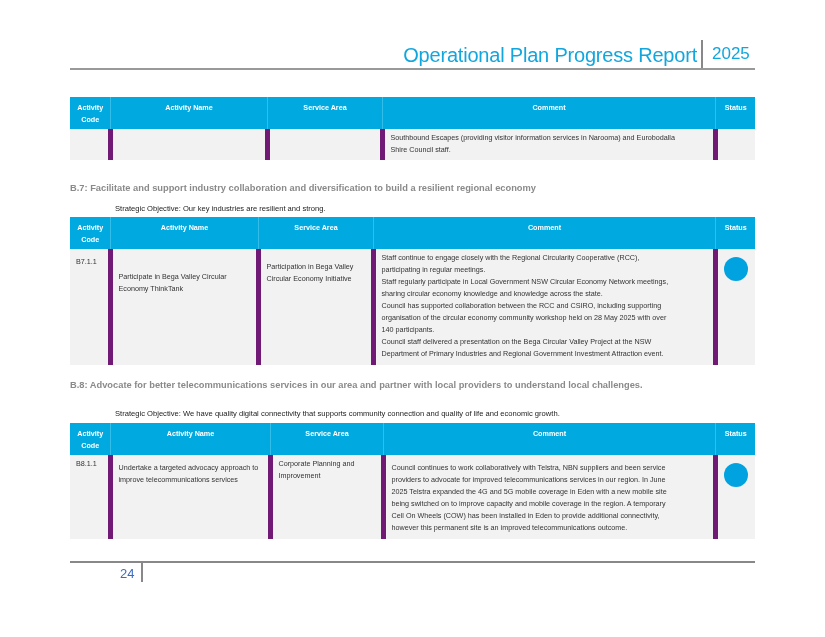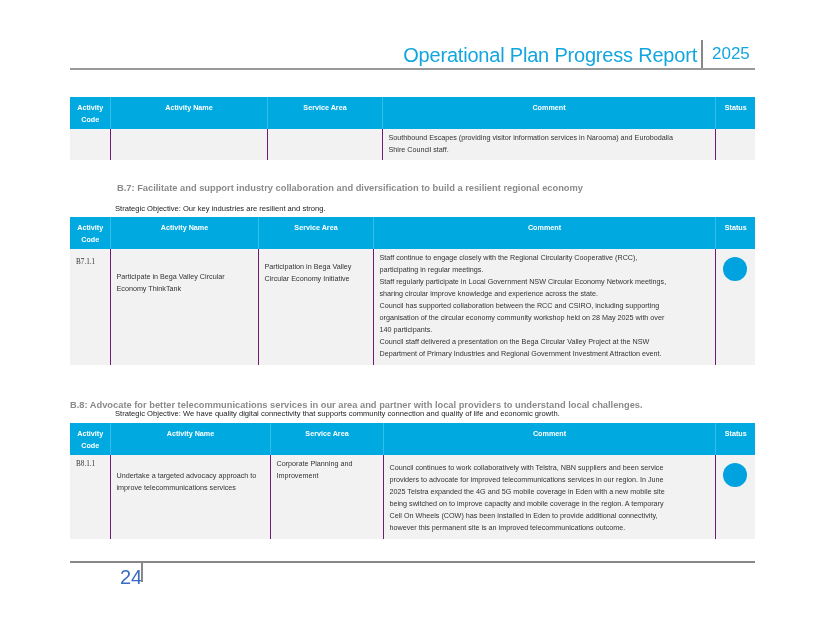--- a/index.html
+++ b/index.html
@@ -6,30 +6,30 @@
   body { width:825px; height:637px; position:relative; overflow:hidden;
          font-family:"Liberation Sans", sans-serif; color:#222; }
   .hdr-title { position:absolute; top:44px; right:128px; font-size:20px; color:#11a6de; font-weight:normal; letter-spacing:-0.2px; }
   .hdr-sep { position:absolute; top:40px; left:701px; width:2px; height:29px; background:#888; }
   .hdr-year { position:absolute; top:44px; left:712px; font-size:17px; color:#11a6de; }
   .hdr-rule { position:absolute; top:68px; left:70px; width:685px; height:2px; background:#999; }
 
   table.act { position:absolute; left:70px; width:685px; border-collapse:collapse; table-layout:fixed; font-size:7.2px; line-height:12px; }
   table.act th { background:#00a9e0; color:#fff; font-weight:bold; text-align:center; vertical-align:top; padding:5px 5px 3px 6px; border-left:1px solid #33bde9; height:24px; }
   table.act th:first-child { border-left:none; }
-  table.act td { background:#f2f2f2; color:#333; vertical-align:top; padding:3px 5px 4px 6px; border-left:1px solid #701a75; }
-  table.act td:first-child { border-left:none;font-family:Liberation Serif, serif; }
+  table.act td { background:#f2f2f2; color:#333; vertical-align:top; padding:3px 5px 4px 6px; border-left:5px solid #701a75; }
+  table.act td:first-child { border-left:none; }
   .dot { width:24px; height:24px; border-radius:50%; background:#00a3e0; margin:2px auto 0 auto; }
 
   .sect { position:absolute; left:70px; font-size:9.3px; font-weight:bold; color:#8a8a8a; }
   .obj { position:absolute; left:70px; font-size:7.6px; color:#222;padding-left:45px; }
   .line { display:block; }
 
   .ftr-rule { position:absolute; top:561px; left:70px; width:685px; height:2px; background:#888; }
-  .ftr-num { position:absolute; top:566px; left:120px; font-size:20px; color:#3a6cc0; }
+  .ftr-num { position:absolute; top:566px; left:120px; font-size:13px; color:#3a6cc0; }
   .ftr-sep { position:absolute; top:562px; left:141px; width:2px; height:20px; background:#888; }
 </style>
 </head>
 <body>
 
 <div class="hdr-title">Operational Plan Progress Report</div>
 <div class="hdr-sep"></div>
 <div class="hdr-year">2025</div>
 <div class="hdr-rule"></div>
 
@@ -57,21 +57,21 @@
       <td></td>
       <td>
         <span class="line">Southbound Escapes (providing visitor information services in Narooma) and Eurobodalla</span>
         <span class="line">Shire Council staff.</span>
       </td>
       <td></td>
     </tr>
   </tbody>
 </table>
 
-<div class="sect" style="top:183px;margin-left:47px;">B.7: Facilitate and support industry collaboration and diversification to build a resilient regional economy</div>
+<div class="sect" style="top:183px;">B.7: Facilitate and support industry collaboration and diversification to build a resilient regional economy</div>
 <div class="obj" style="top:204px;">Strategic Objective: Our key industries are resilient and strong.</div>
 <table class="act" style="top:217px;">
   <colgroup>
       <col style="width:40px">
       <col style="width:148px">
       <col style="width:115px">
       <col style="width:342px">
       <col style="width:40px">
     </colgroup>
   <thead>
@@ -85,35 +85,35 @@
   </thead>
   <tbody>
     <tr>
       <td style="padding-top:7px">B7.1.1</td>
       <td style="padding-top:22px">Participate in Bega Valley Circular Economy ThinkTank</td>
       <td style="padding-top:12px">Participation in Bega Valley Circular Economy Initiative</td>
       <td style="padding-bottom:5px">
         <span class="line">Staff continue to engage closely with the Regional Circularity Cooperative (RCC),</span>
         <span class="line">participating in regular meetings.</span>
         <span class="line">Staff regularly participate in Local Government NSW Circular Economy Network meetings,</span>
-        <span class="line">sharing circular improve knowledge and experience across the state.</span>
+        <span class="line">sharing circular economy knowledge and knowledge across the state.</span>
         <span class="line">Council has supported collaboration between the RCC and CSIRO, including supporting</span>
         <span class="line">organisation of the circular economy community workshop held on 28 May 2025 with over</span>
         <span class="line">140 participants.</span>
         <span class="line">Council staff delivered a presentation on the Bega Circular Valley Project at the NSW</span>
         <span class="line">Department of Primary Industries and Regional Government Investment Attraction event.</span>
       </td>
       <td style="padding:6px 0 0 0">
         <div class="dot" style="background: rgb(0, 163, 224);"></div>
       </td>
     </tr>
   </tbody>
 </table>
 
-<div class="sect" style="top:400px;">B.8: Advocate for better telecommunications services in our area and partner with local providers to understand local challenges.</div>
+<div class="sect" style="top:380px;">B.8: Advocate for better telecommunications services in our area and partner with local providers to understand local challenges.</div>
 <div class="obj" style="top:409px;">Strategic Objective: We have quality digital connectivity that supports community connection and quality of life and economic growth.</div>
 <table class="act" style="top:423px;">
   <colgroup>
       <col style="width:40px">
       <col style="width:160px">
       <col style="width:113px">
       <col style="width:332px">
       <col style="width:40px">
     </colgroup>
   <thead>
@@ -121,21 +121,21 @@
       <th>Activity Code</th>
       <th>Activity Name</th>
       <th>Service Area</th>
       <th>Comment</th>
       <th>Status</th>
     </tr>
   </thead>
   <tbody>
     <tr>
       <td style="padding-top:3px">B8.1.1</td>
-      <td style="padding-top:15px">Undertake a targeted advocacy approach to improve telecommunications services</td>
+      <td style="padding-top:7px">Undertake a targeted advocacy approach to improve telecommunications services</td>
       <td style="">Corporate Planning and Improvement</td>
       <td style="padding-top:7px;padding-bottom:5px">
         <span class="line">Council continues to work collaboratively with Telstra, NBN suppliers and been service</span>
         <span class="line">providers to advocate for improved telecommunications services in our region. In June</span>
         <span class="line">2025 Telstra expanded the 4G and 5G mobile coverage in Eden with a new mobile site</span>
         <span class="line">being switched on to improve capacity and mobile coverage in the region. A temporary</span>
         <span class="line">Cell On Wheels (COW) has been installed in Eden to provide additional connectivity,</span>
         <span class="line">however this permanent site is an improved telecommunications outcome.</span>
       </td>
       <td style="padding:6px 0 0 0">

